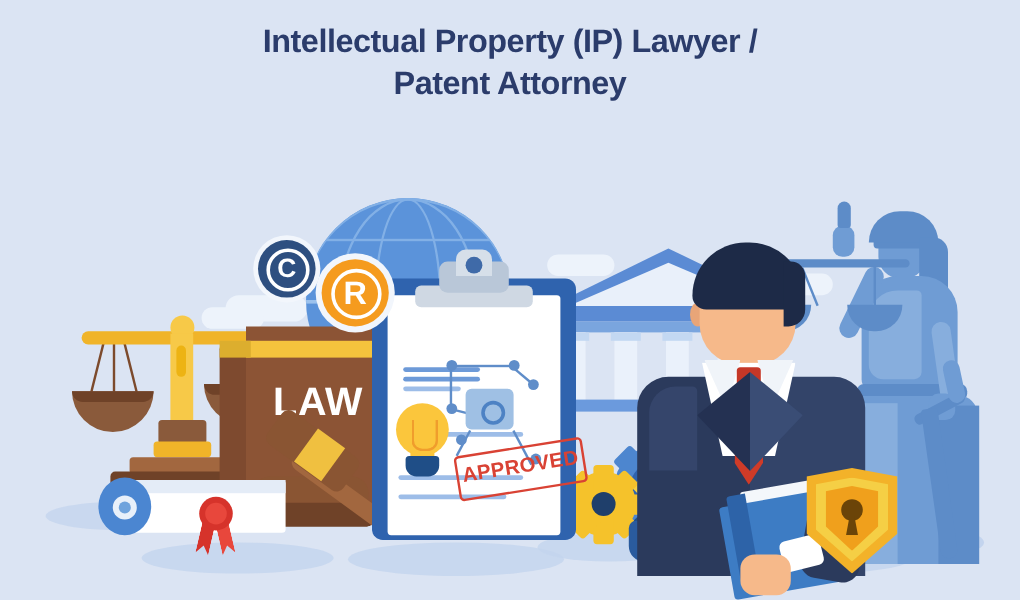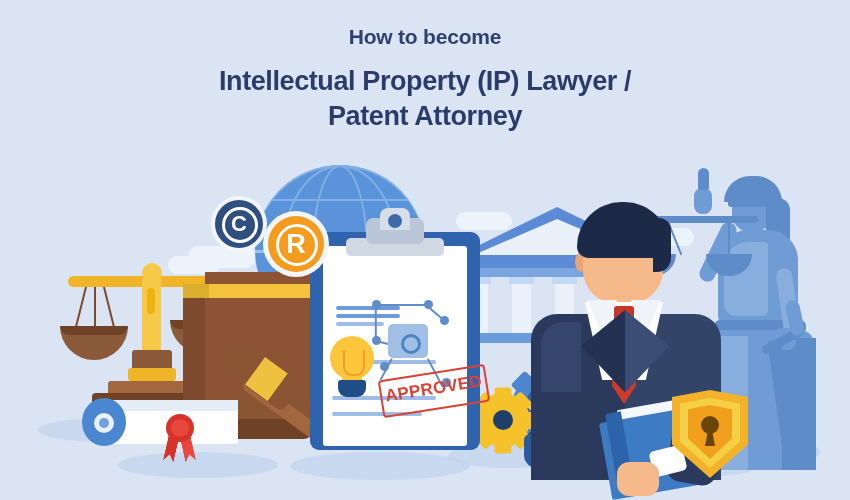--- a/index.html
+++ b/index.html
@@ -340,20 +340,21 @@
     <div class="sc-base1"></div>
     <div class="sc-base2"></div>
   </div>
 
   <div class="abs" id="lawbook">
     <div class="lb-pages"></div>
     <div class="lb-spine"></div>
     <div class="lb-cover"></div>
     <div class="lb-band"></div>
     <div class="lb-band2"></div>
+    <div class="lb-text">LAW</div>
   </div>
 
   <div class="abs" id="gavel">
     <div class="gv-block"></div>
     <div class="gv-block2"></div>
     <div class="gv-handle"></div>
     <div class="gv-handle-end"></div>
     <div class="gv-head"></div>
     <div class="gv-ring"></div>
   </div>
@@ -481,20 +482,19 @@
 
   <div class="abs" id="shield">
     <div class="sh-outer"></div>
     <div class="sh-mid"></div>
     <div class="sh-in"></div>
     <div class="sh-key-c"></div>
     <div class="sh-key-s"></div>
   </div>
 
   <div id="header">
-    <div id="kicker">How to become</div>
     <div id="headline">
       <span class="ln">Intellectual Property (IP) Lawyer /</span>
       <span class="ln">Patent Attorney</span>
     </div>
   </div>
 
 </div>
 
 </body></html>

